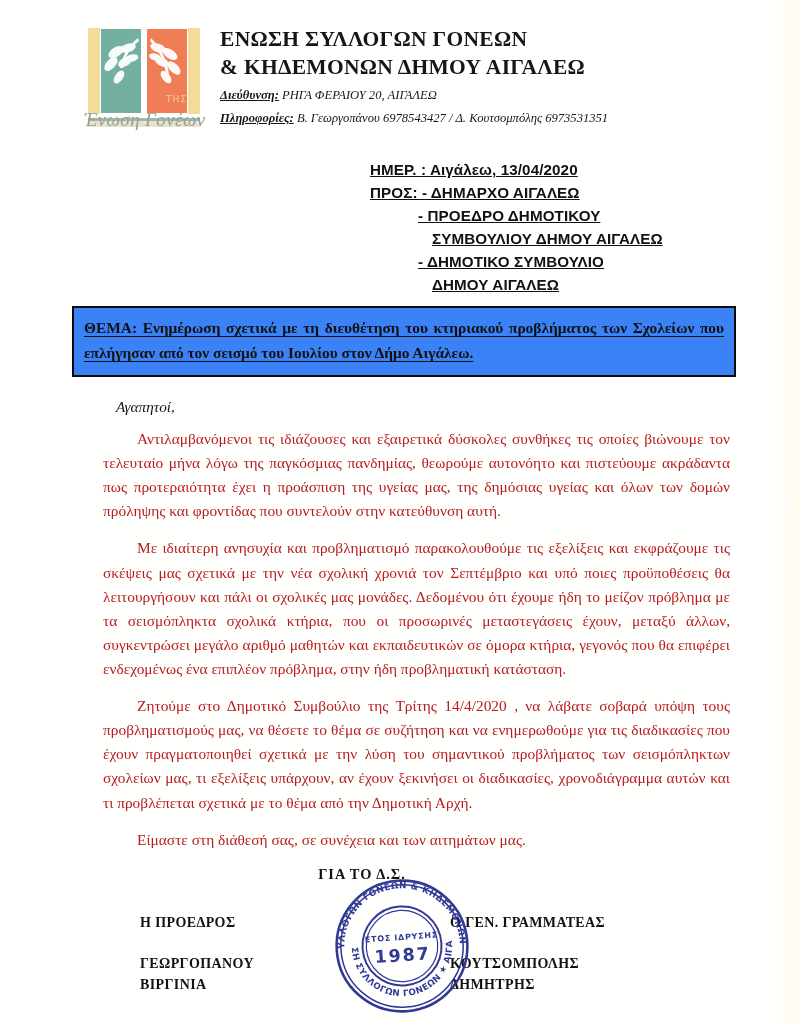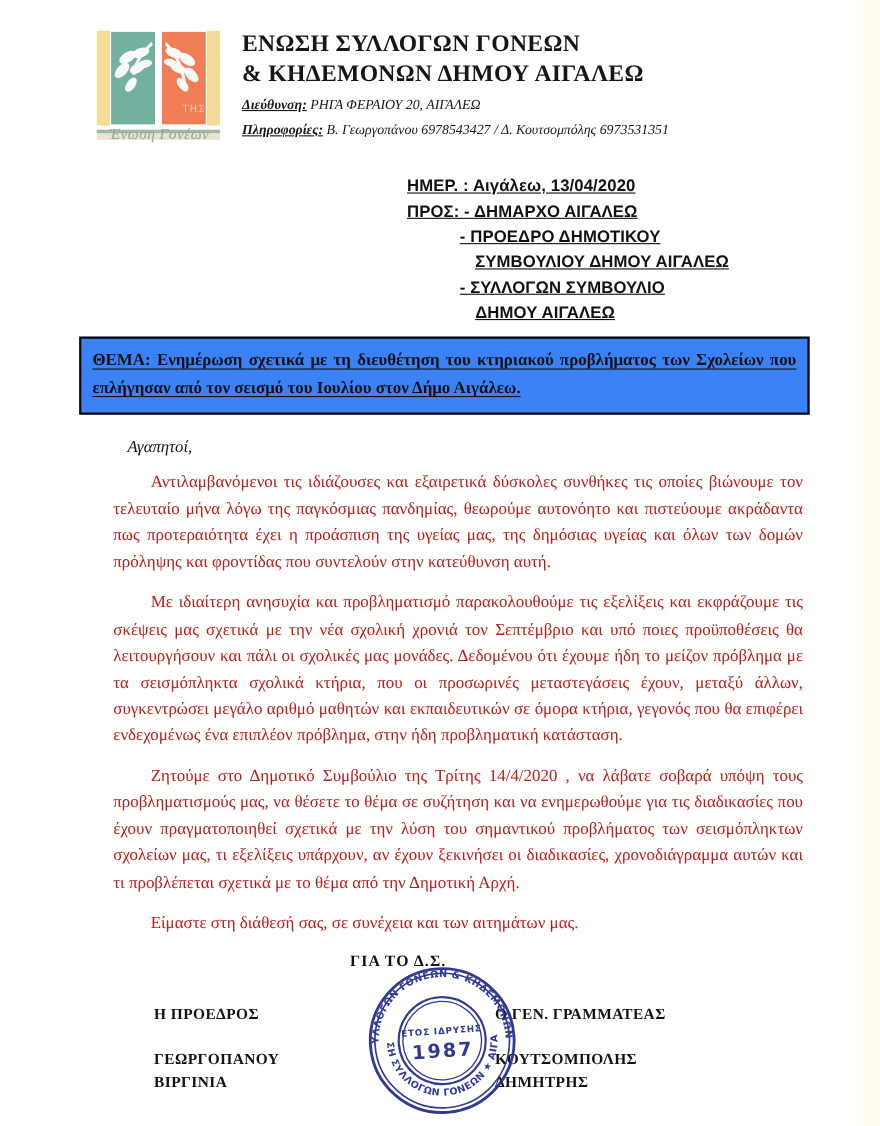--- a/index.html
+++ b/index.html
@@ -227,21 +227,21 @@
           <ellipse cx="94" cy="46" rx="8.2" ry="4.4" transform="rotate(46 94 46)"></ellipse>
           <ellipse cx="86" cy="55" rx="7.2" ry="3.9" transform="rotate(52 86 55)"></ellipse>
           <ellipse cx="75" cy="35" rx="6.2" ry="3.4" transform="rotate(14 75 35)"></ellipse>
         </g>
 
         <text x="86" y="80" font-family="DejaVu Sans, sans-serif" font-size="9" fill="#f7c9ae" letter-spacing="1">ΤΗΣ</text>
       </svg>
 
       <div style="position:absolute;left:2px;bottom:6px;width:126px;text-align:center;
                   font-family:'Liberation Serif','DejaVu Serif',serif;font-style:italic;
-                  font-size:14px;color:#93a293;letter-spacing:0.4px;">Ένωση Γονέων</div>
+                  font-size:19px;color:#93a293;letter-spacing:0.4px;">Ένωση Γονέων</div>
     </div>
 
     <div class="org-block">
       <div class="org-title">ΕΝΩΣΗ ΣΥΛΛΟΓΩΝ ΓΟΝΕΩΝ</div>
       <div class="org-title">&amp; ΚΗΔΕΜΟΝΩΝ ΔΗΜΟΥ ΑΙΓΑΛΕΩ</div>
       <div class="org-meta">
         <span class="lbl">Διεύθυνση:</span>
         <span class="val">ΡΗΓΑ ΦΕΡΑΙΟΥ 20, ΑΙΓΑΛΕΩ</span>
       </div>
       <div class="org-meta">
@@ -249,21 +249,21 @@
         <span class="val">Β. Γεωργοπάνου 6978543427 / Δ. Κουτσομπόλης 6973531351</span>
       </div>
     </div>
   </div>
 
   <div class="recipients">
     <div class="rec-line ind1">ΗΜΕΡ. : Αιγάλεω, 13/04/2020</div>
     <div class="rec-line ind1">ΠΡΟΣ:  - ΔΗΜΑΡΧΟ ΑΙΓΑΛΕΩ</div>
     <div class="rec-line ind2">- ΠΡΟΕΔΡΟ ΔΗΜΟΤΙΚΟΥ</div>
     <div class="rec-line ind3">ΣΥΜΒΟΥΛΙΟΥ ΔΗΜΟΥ ΑΙΓΑΛΕΩ</div>
-    <div class="rec-line ind2">- ΣΥΛΛΟΓΩΝ ΣΥΜΒΟΥΛΙΟ</div>
+    <div class="rec-line ind2">- ΔΗΜΟΤΙΚΟ ΣΥΜΒΟΥΛΙΟ</div>
     <div class="rec-line ind3">ΔΗΜΟΥ ΑΙΓΑΛΕΩ</div>
   </div>
 
   <div class="subject-box">
     <div class="subject-text">ΘΕΜΑ:  Ενημέρωση σχετικά με τη διευθέτηση του κτηριακού προβλήματος των Σχολείων που επλήγησαν από τον σεισμό του Ιουλίου στον Δήμο Αιγάλεω.</div>
   </div>
 
   <div class="body-wrap">
     <div class="salutation">Αγαπητοί,</div>
     <p class="para">Αντιλαμβανόμενοι τις ιδιάζουσες και εξαιρετικά δύσκολες συνθήκες τις οποίες βιώνουμε τον τελευταίο μήνα λόγω της παγκόσμιας πανδημίας, θεωρούμε αυτονόητο και πιστεύουμε ακράδαντα πως προτεραιότητα έχει η προάσπιση της υγείας μας, της δημόσιας υγείας και όλων των δομών πρόληψης και φροντίδας που συντελούν στην κατεύθυνση αυτή.</p>

